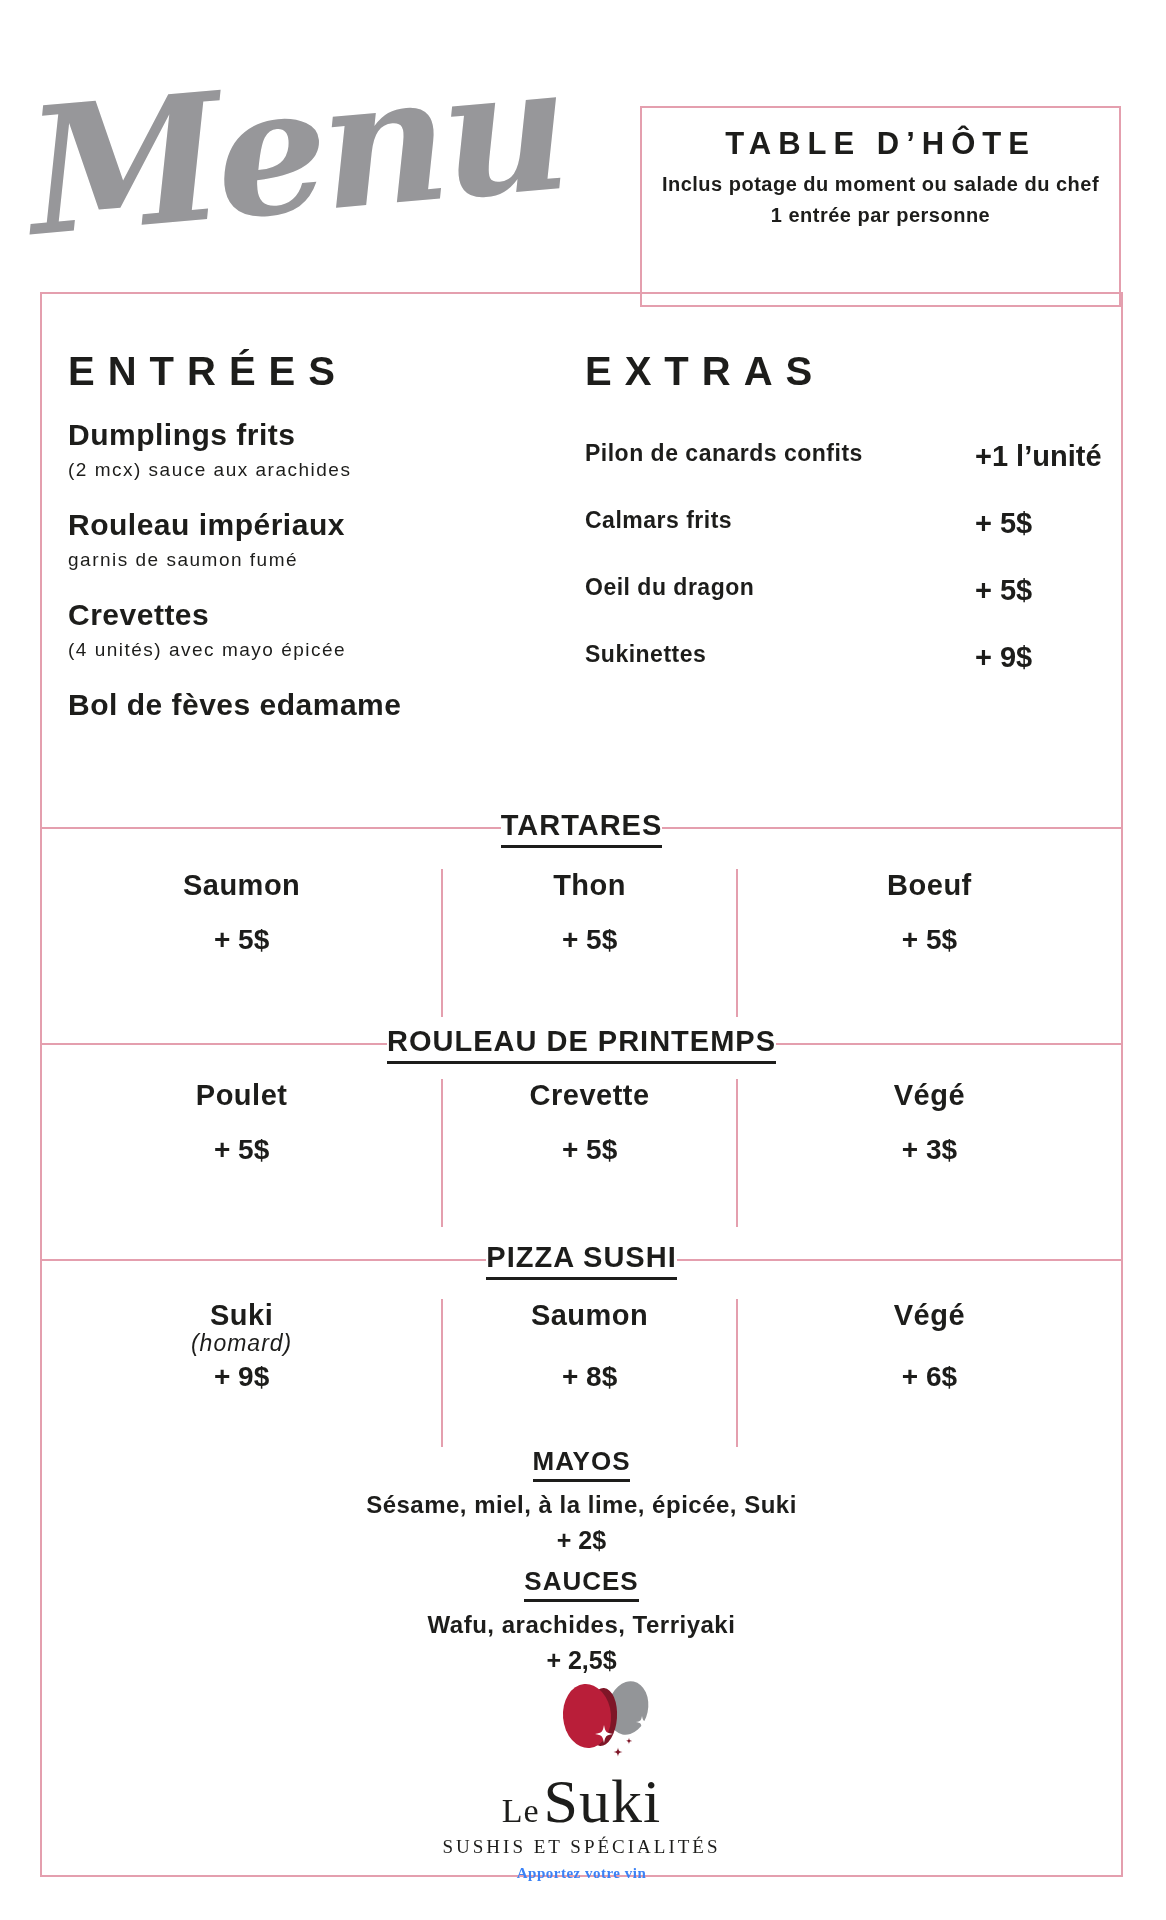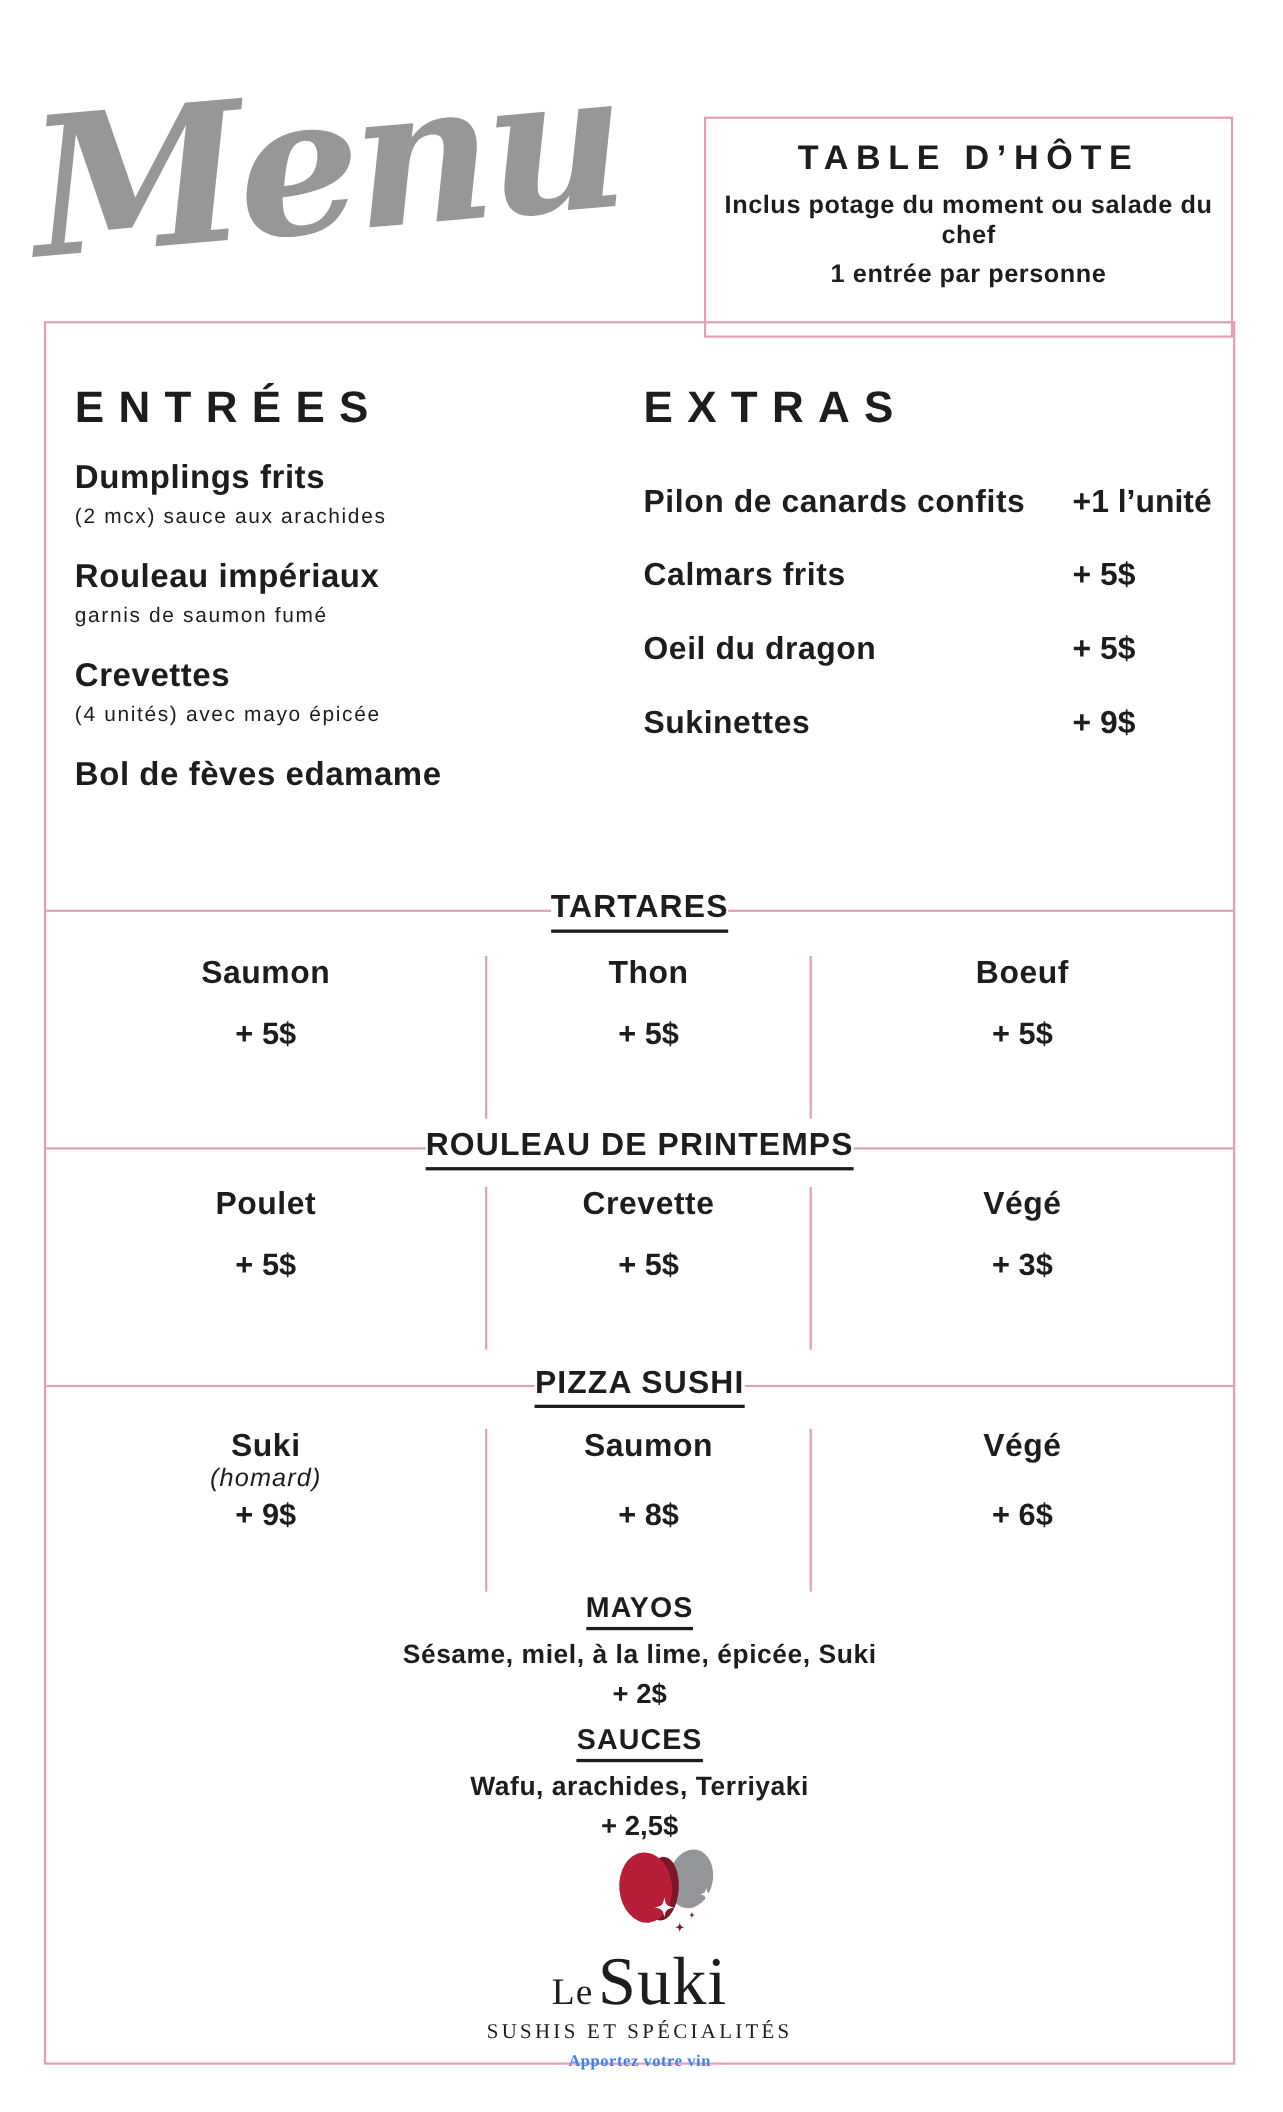--- a/index.html
+++ b/index.html
@@ -21,39 +21,39 @@
     font-family:"DejaVu Serif",serif;font-style:italic;font-weight:bold;
     font-size:175px;line-height:1;color:var(--gray);
     transform:rotate(-5deg);letter-spacing:-6px;
   }
   
   .tdh-box{
     position:absolute;left:640px;top:106px;width:481px;height:201px;
     border:2px solid var(--pink);box-sizing:border-box;text-align:center;
   }
   .tdh-title{margin-top:18px;font-size:31px;font-weight:bold;letter-spacing:7px;}
-  .tdh-line{margin-top:11px;font-size:23px;font-weight:bold;letter-spacing:0.5px;}
+  .tdh-line{margin-top:11px;font-size:20px;font-weight:bold;letter-spacing:0.5px;}
   .tdh-line2{margin-top:8px;}
   
   .main-box{
     position:absolute;left:40px;top:292px;width:1083px;height:1585px;
     border:2px solid var(--pink);box-sizing:border-box;
   }
   .col-heading{font-size:40px;font-weight:bold;letter-spacing:13px;}
   
   .entrees{position:absolute;left:26px;top:55px;width:480px;}
   .e-items{margin-top:24px;}
   .e-item{height:90px;}
   .e-name{font-size:30px;font-weight:bold;letter-spacing:0.5px;}
   .e-desc{margin-top:7px;font-size:19px;letter-spacing:1.5px;}
   
   .extras{position:absolute;left:543px;top:55px;width:525px;}
   .x-items{margin-top:46px;}
   .x-row{position:relative;height:67px;}
-  .x-name{font-size:29px;font-weight:bold;letter-spacing:0.5px;}
+  .x-name{font-size:23px;font-weight:bold;letter-spacing:0.5px;}
   .x-price{position:absolute;left:390px;top:0;font-size:29px;font-weight:bold;}
   
   .sec-row{
     position:absolute;left:0;right:0;height:44px;
     display:flex;align-items:center;
   }
   .sec-row .line{flex:1;height:2px;background:var(--pink);}
   .sec-label{
     font-size:29px;font-weight:bold;letter-spacing:1px;
     border-bottom:3px solid var(--text);padding-bottom:3px;white-space:nowrap;

